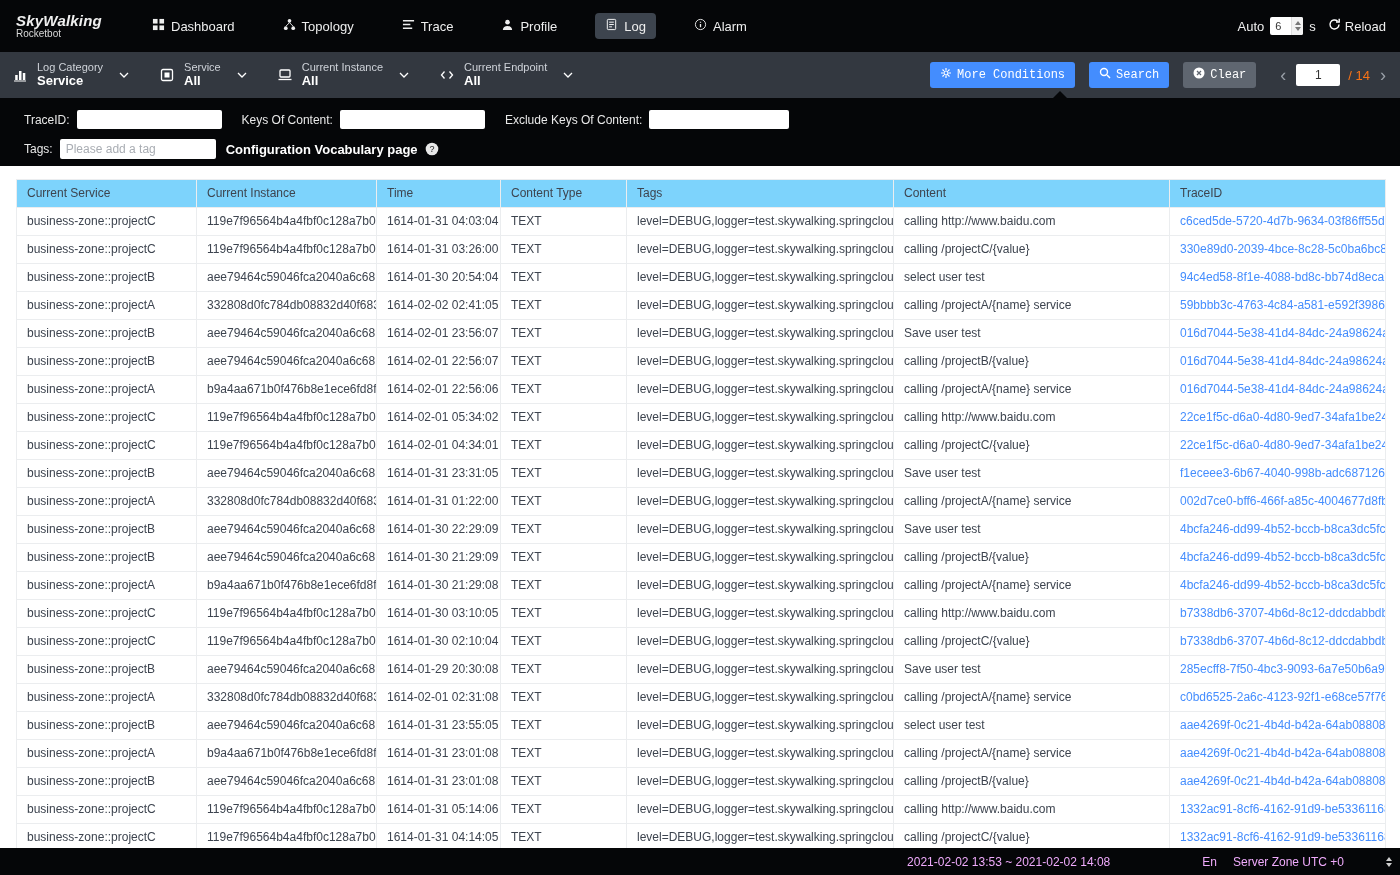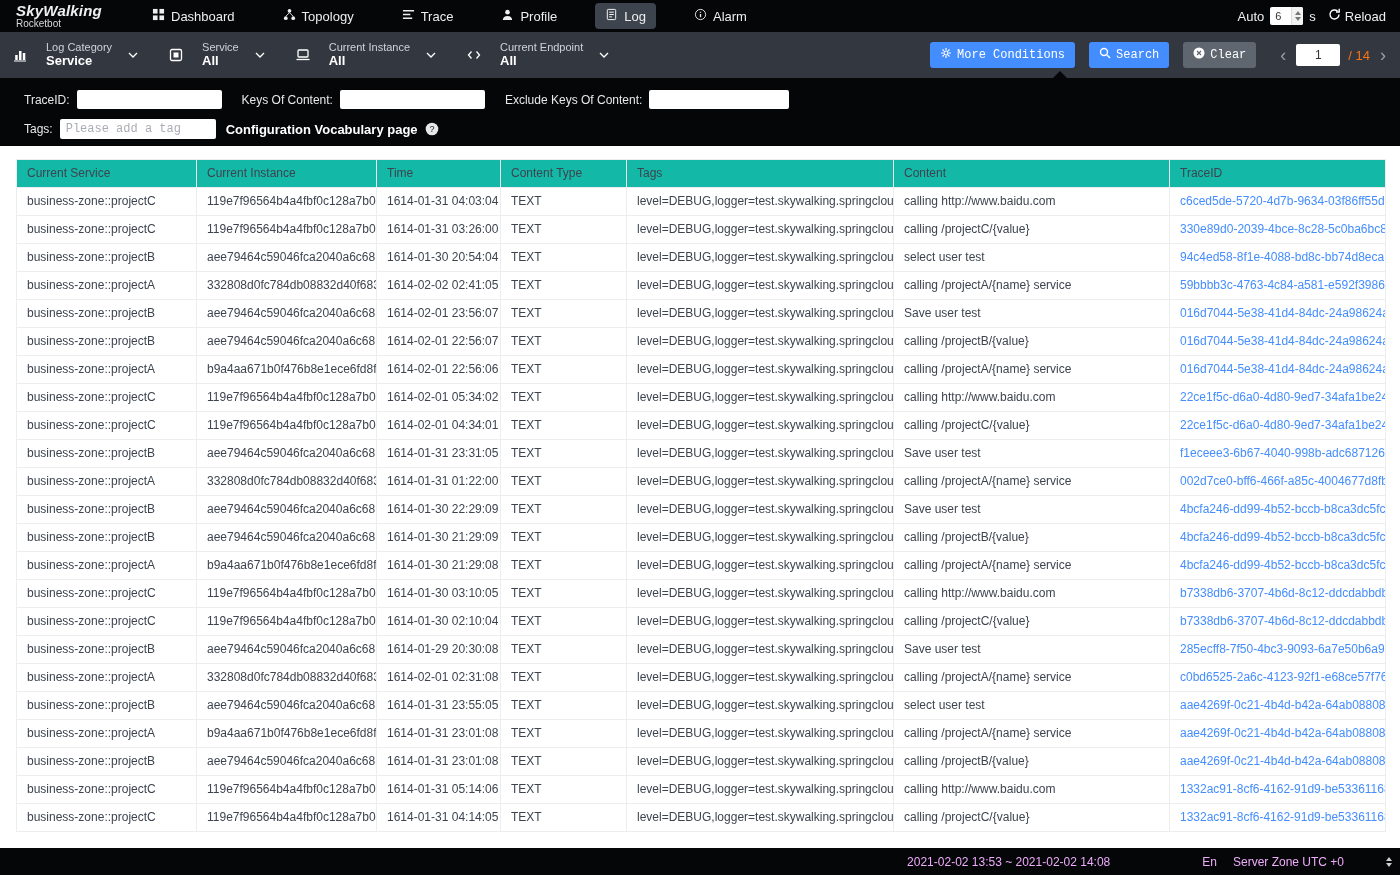--- a/index.html
+++ b/index.html
@@ -2,69 +2,69 @@
 <html><head>
 <meta charset="utf-8">
 <style>
   * { box-sizing: border-box; }
   html,body { margin:0; padding:0; }
   body {
     width:1400px; height:875px; position:relative; overflow:hidden;
     background:#fff; font-family:"Liberation Sans", sans-serif; font-size:13px;
   }
   
-  .header { height:32px; background:#050608; color:#efefef; display:flex; align-items:center; }
+  .header { height:52px; background:#050608; color:#efefef; display:flex; align-items:center; }
   .logo { padding-left:16px; width:120px; line-height:1.05; }
   .logo .t1 { font-weight:bold; font-style:italic; font-size:15px; letter-spacing:.2px; }
   .logo .t2 { font-size:10px; color:#d8d8d8; }
   .nav { display:flex; align-items:center; gap:28px; margin-left:22px; }
   .nav-item { display:flex; align-items:center; gap:6px; padding:5px 10px; border-radius:4px; cursor:pointer; font-size:13px; color:#eee; }
   .nav-item.active { background:#3d444e;justify-content:flex-end; }
   .hdr-right { margin-left:auto; display:flex; align-items:center; gap:6px; padding-right:14px; font-size:13px; }
   .num-input { width:33px; height:18px; background:#fff; border-radius:2px; display:flex; align-items:center; overflow:hidden; }
   .num-input .num-val { flex:1; color:#333; font-size:11px; padding-left:5px; }
   .spin { width:12px; display:flex; flex-direction:column; align-items:center; justify-content:center; gap:2px; background:#f2f2f2; height:100%; border-left:1px solid #ddd; }
   .spin i { display:block; width:0; height:0; border-left:3px solid transparent; border-right:3px solid transparent; }
   .spin .up { border-bottom:4px solid #777; }
   .spin .dn { border-top:4px solid #777; }
   .reload { display:flex; align-items:center; gap:4px; cursor:pointer; margin-left:6px; }
   
   .toolbar { height:46px; background:#333840; display:flex; align-items:center; padding:0 12px; color:#fff; }
   .selector { display:flex; align-items:center; margin-right:30px; cursor:pointer; }
   .selector .sicon { margin-right:9px; display:flex; }
-  .selector .stext { display:flex; flex-direction:column; line-height:1.15;margin-left:9px; }
+  .selector .stext { display:flex; flex-direction:column; line-height:1.15; }
   .selector .slabel { font-size:11px; color:#cfd3d9; }
   .selector .svalue { font-size:13px; font-weight:bold; color:#fff; }
   .selector .chev { margin-left:16px; display:flex; }
   .tb-right { margin-left:auto; display:flex; align-items:center; gap:14px; }
   .btn { display:flex; align-items:center; gap:5px; border:none; border-radius:3px; color:#fff; font-size:12px; padding:5px 10px; cursor:pointer; font-family:Liberation Mono, monospace; }
   .btn-blue { background:#448dfe; }
   .btn-gray { background:#5f6670; }
   .pager { display:flex; align-items:center; gap:8px; margin-left:8px; }
   .pg-chevron { color:#9aa0a8; font-size:18px; line-height:1; cursor:pointer; padding:0 2px; }
   .pg-input { width:44px; height:22px; border:none; border-radius:2px; text-align:center; font-size:12px; color:#333; font-family:inherit; }
   .pg-total { color:#f97316; font-size:13px; }
   
   .conditions { background:#050608; color:#eee; padding:12px 24px 10px; position:relative; height:68px; }
   .notch { position:absolute; top:-7px; left:1052px; width:0; height:0;
            border-left:8px solid transparent; border-right:8px solid transparent; border-bottom:8px solid #050608; }
   .cond-row { display:flex; align-items:center; }
   .cond-row + .cond-row { margin-top:10px; }
   .cond-label { font-size:12px; color:#e8e8e8; margin-right:7px; }
-  .cond-input { height:19px; background:#fff; border:none; border-radius:2px; padding:0 6px; font-size:12px; color:#333; font-family:Liberation Mono, monospace; }
+  .cond-input { height:19px; background:#fff; border:none; border-radius:2px; padding:0 6px; font-size:12px; color:#333; font-family:Liberation Sans, sans-serif; }
   .w145 { width:145px; margin-right:20px; }
   .w140 { width:140px; }
   .tags-input { width:156px; height:20px; margin-right:10px; }
   .tags-input::placeholder { color:#a9adb3; }
   .vocab { font-size:13px; font-weight:bold; color:#fff; cursor:pointer; }
   .q-icon { margin-left:7px; display:flex; cursor:pointer; }
   
   .table-wrap { margin:13px 14px 0 16px; }
   table { width:100%; border-collapse:collapse; table-layout:fixed; }
-  th { background:#14b8a6; color:#3a4350; font-weight:normal; text-align:left; }
+  th { background:#7dd3fc; color:#3a4350; font-weight:normal; text-align:left; }
   th, td { border:1px solid #ebedef; padding:6px 10px; font-size:12px; line-height:15px;
            white-space:nowrap; overflow:hidden; color:#3d444f; }
   td.trace-link { color:#448dfe; cursor:pointer; }
   
   .footer { position:absolute; left:0; right:0; bottom:0; height:27px; background:#050608;
             color:#f0abfc; display:flex; align-items:center; justify-content:flex-end;
             font-size:12px; padding-right:8px; }
   .time-range { margin-right:92px; cursor:pointer; }
   .lang { margin-right:16px; cursor:pointer; }
   .zone { margin-right:42px; }

